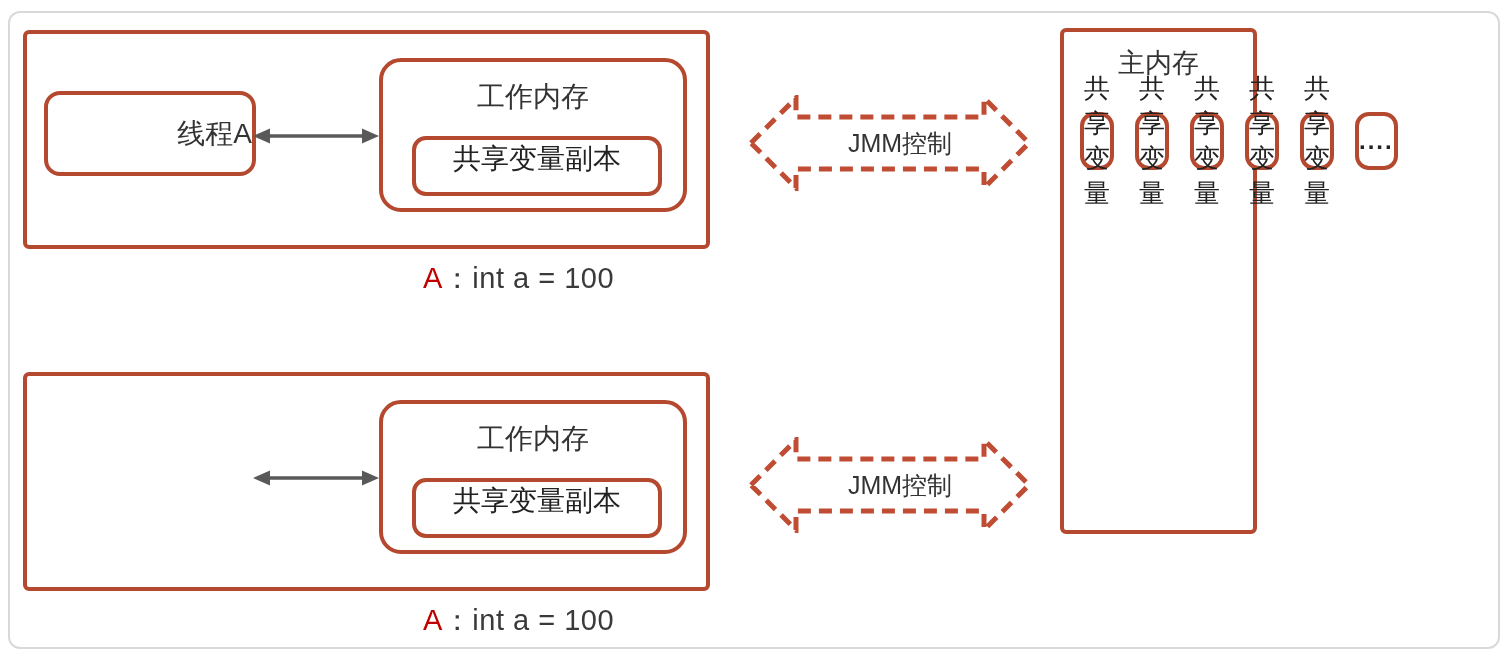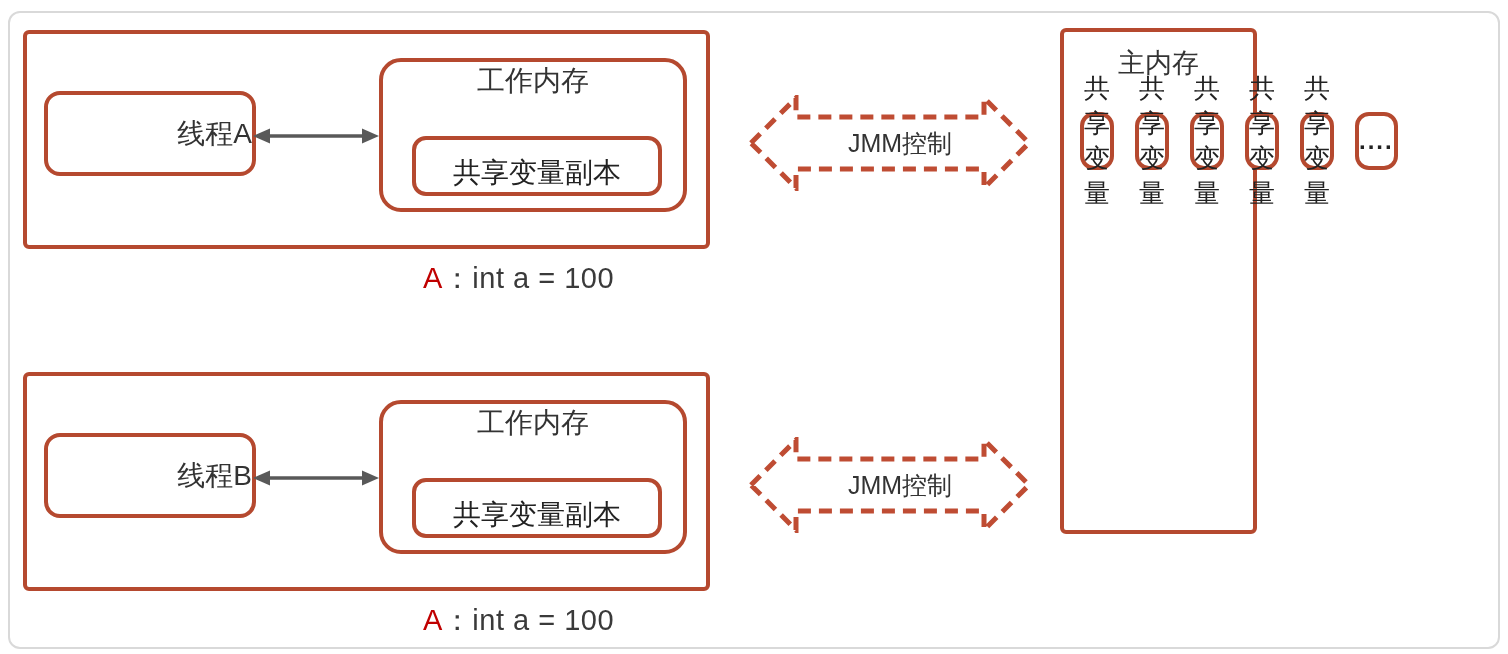--- a/index.html
+++ b/index.html
@@ -48,27 +48,28 @@
   .gray-arrow line{stroke:var(--arrow-gray);stroke-width:3.5;}
   .gray-arrow polygon{fill:var(--arrow-gray);}
   .wm-box{
     position:absolute;left:352px;top:24px;width:308px;height:154px;
     border:4px solid var(--box-border);
     border-radius:22px;
     box-sizing:border-box;
   }
   .wm-title{
     text-align:center;
+    padding-top:16px;
     font-size:28px;color:#333;
   }
   .copy-box{
     position:absolute;left:29px;top:74px;width:250px;height:60px;
     border:4px solid var(--box-border);
     border-radius:14px;
-    display:flex;align-items:flex-end;justify-content:center;
+    display:flex;align-items:flex-start;justify-content:center;
     font-size:28px;color:#222;
     box-sizing:border-box;
   }
   
   .annot{
     position:absolute;
     font-size:29px;
     color:var(--text-dark);
     white-space:nowrap;
     letter-spacing:0.5px;
@@ -143,23 +144,20 @@
       <div class="copy-box">
         <span>共享变量副本</span>
       </div>
     </div>
   </section>
   <div class="annot" id="annotA1">
     <span class="accent">A</span><span>：int a = 100</span>
   </div>
 
   <section class="cluster" id="clusterB">
-    <div class="thread-box">
-      <span>线程B</span>
-    </div>
     <svg class="gray-arrow" viewBox="0 0 126 24">
       <line x1="14" y1="12" x2="112" y2="12"></line>
       <polygon points="0,12 17,4.5 17,19.5"></polygon>
       <polygon points="126,12 109,4.5 109,19.5"></polygon>
     </svg>
     <div class="wm-box">
       <div class="wm-title">工作内存</div>
       <div class="copy-box">
         <span>共享变量副本</span>
       </div>

